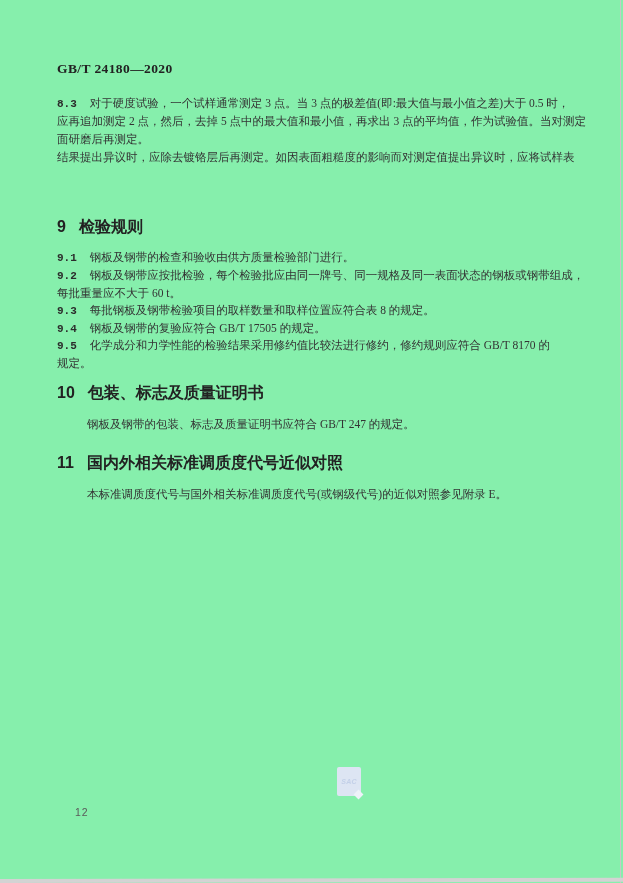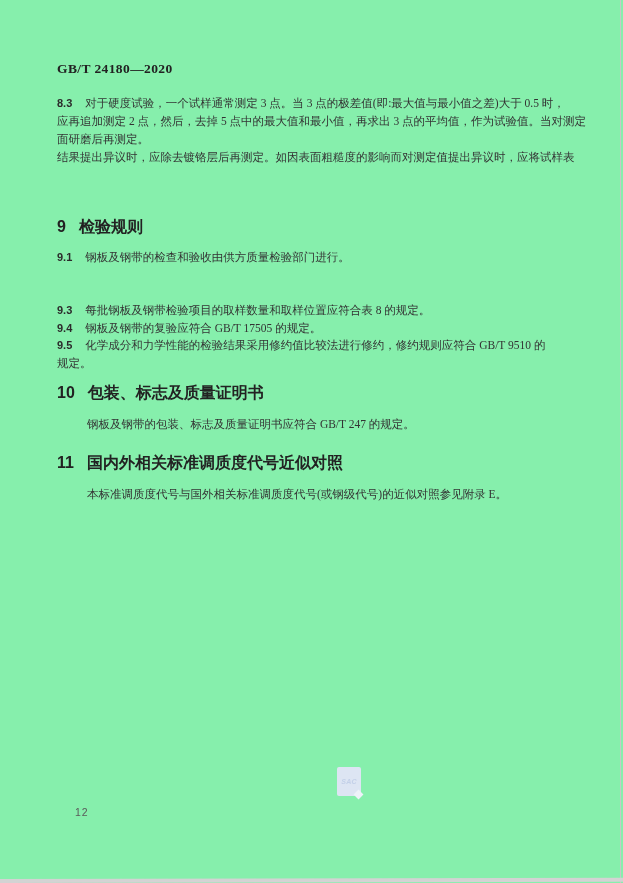--- a/index.html
+++ b/index.html
@@ -15,21 +15,21 @@
   .scan-strip-bottom{position:absolute;left:0;right:0;bottom:0;height:4px;background:#d3d3d3;transform:rotate(-0.12deg);transform-origin:left bottom;}
   
   .std-header{
     position:absolute;left:57px;top:61px;
     font-weight:bold;font-size:13.5px;letter-spacing:0.4px;color:#222;
   }
   
   .block{position:absolute;left:57px;width:515px;}
   .line{height:18px;line-height:18px;font-size:11.5px;white-space:nowrap;color:#333;}
   .cnum{
-    font-family:Liberation Sans, sans-serif;
+    font-family:Liberation Mono, monospace;
     font-weight:bold;font-size:11px;color:#2b2b2b;margin-right:13px;
   }
   .sec-heading{
     position:absolute;left:57px;
     font-family:"Liberation Sans","DejaVu Sans",sans-serif;
     font-weight:bold;font-size:16px;color:#222;
     height:18px;line-height:18px;white-space:nowrap;
   }
   .sec-heading .snum{margin-right:13px;}
   .indent{padding-left:30px;}
@@ -74,36 +74,42 @@
   <div class="sec-heading" style="top:218px">
     <span class="snum">9</span><span>检验规则</span>
   </div>
 
   <div class="block" style="top:248px">
     <div class="line">
       <span class="cnum">9.1</span><span>钢板及钢带的检查和验收由供方质量检验部门进行。</span>
     </div>
   </div>
 
+  <div class="block" style="top:266px">
+    <div class="line">
+      <span class="cnum">9.2</span><span>钢板及钢带应按批检验，每个检验批应由同一牌号、同一规格及同一表面状态的钢板或钢带组成，</span>
+    </div>
+    <div class="line">每批重量应不大于 60 t。</div>
+  </div>
 
   <div class="block" style="top:301px">
     <div class="line">
       <span class="cnum">9.3</span><span>每批钢板及钢带检验项目的取样数量和取样位置应符合表 8 的规定。</span>
     </div>
   </div>
 
   <div class="block" style="top:319px">
     <div class="line">
       <span class="cnum">9.4</span><span>钢板及钢带的复验应符合 GB/T 17505 的规定。</span>
     </div>
   </div>
 
   <div class="block" style="top:336px">
     <div class="line">
-      <span class="cnum">9.5</span><span>化学成分和力学性能的检验结果采用修约值比较法进行修约，修约规则应符合 GB/T 9510 的</span>
+      <span class="cnum">9.5</span><span>化学成分和力学性能的检验结果采用修约值比较法进行修约，修约规则应符合 GB/T 8170 的</span>
     </div>
     <div class="line">规定。</div>
   </div>
 
   <div class="sec-heading" style="top:384px">
     <span class="snum">10</span><span>包装、标志及质量证明书</span>
   </div>
   <div class="block" style="top:415px">
     <div class="line indent">钢板及钢带的包装、标志及质量证明书应符合 GB/T 247 的规定。</div>
   </div>

